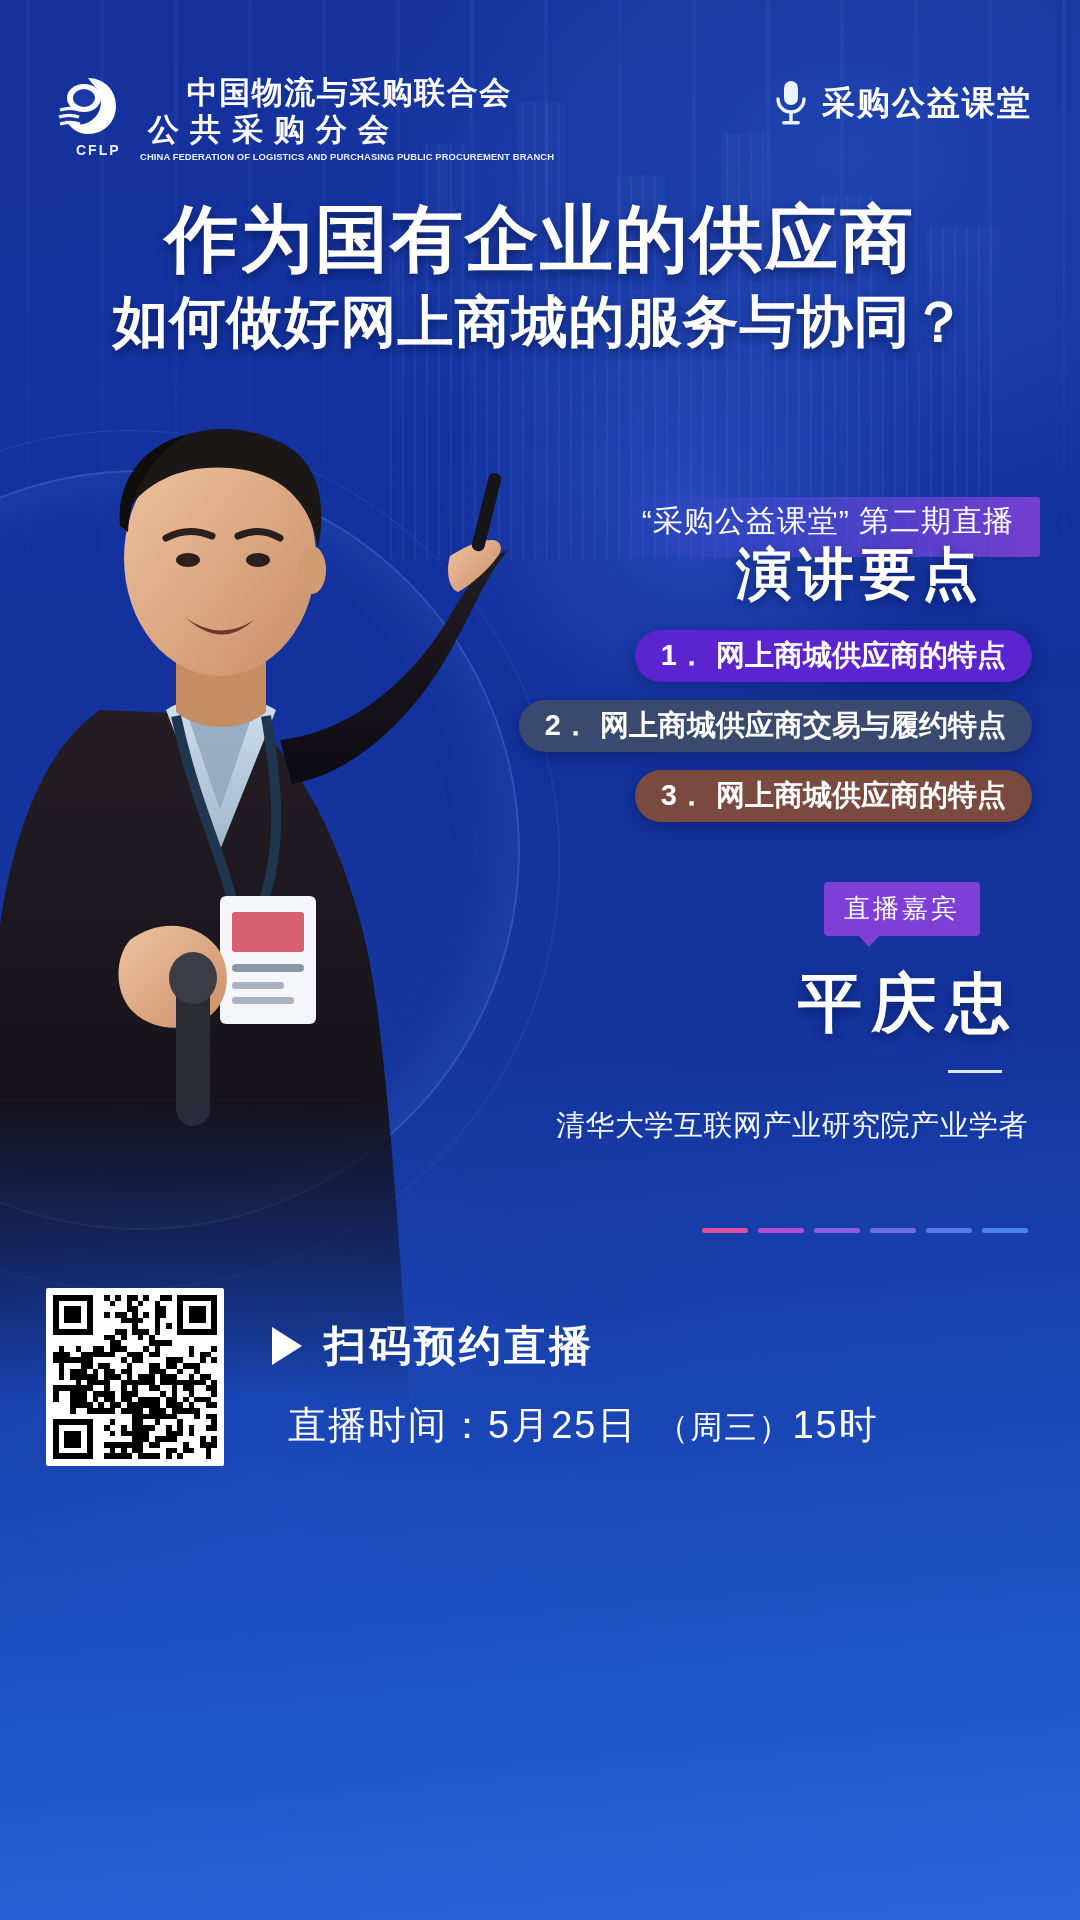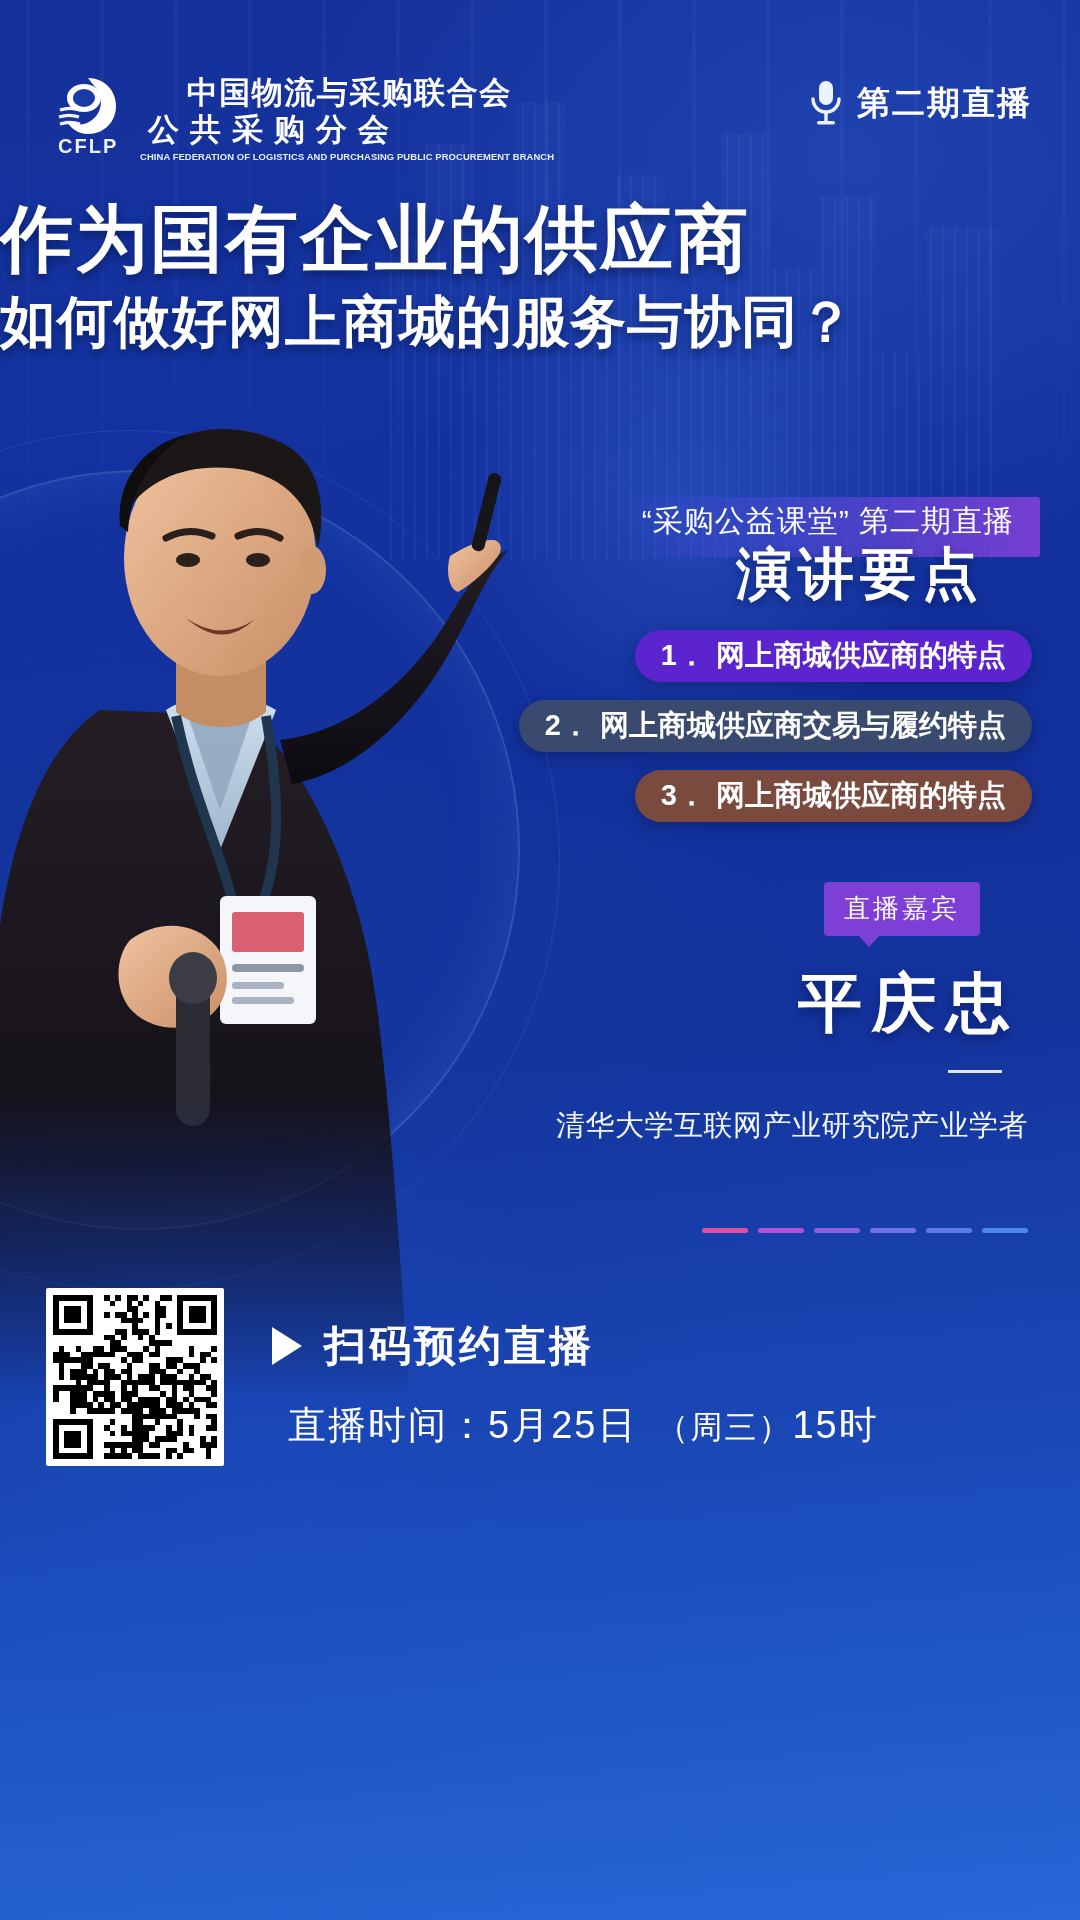--- a/index.html
+++ b/index.html
@@ -61,28 +61,28 @@
 
   
   .header { position:absolute; top:72px; left:0; width:100%; height:92px; }
   .logo-wrap { position:absolute; left:52px; top:0; display:flex; align-items:flex-start; gap:14px; }
   .logo-mark { width:74px; height:80px; position:relative; flex:none; }
   .logo-text { padding-top:4px; }
   .logo-l1 { font-size:31px; font-weight:700; color:#fff; letter-spacing:1.5px; line-height:1.12;text-align:center; }
   .logo-l2 { font-size:31px; font-weight:700; color:#fff; letter-spacing:11px; line-height:1.2;margin-left:8px; }
   .logo-en { font-size:9.5px; color:#e6eeff; letter-spacing:.1px; margin-top:3px; white-space:nowrap;
              transform:scaleX(.99); transform-origin:left center; font-weight:600; }
-  .cflp { position:absolute; left:6px; bottom:-6px; font-size:20px; font-weight:700; color:#eaf1ff; letter-spacing:2px; }
+  .cflp { position:absolute; left:24px; bottom:-6px; font-size:14px; font-weight:700; color:#eaf1ff; letter-spacing:2px; }
 
   .live-badge { position:absolute; right:48px; top:8px; display:flex; align-items:center; gap:14px; }
   .mic-icon { width:34px; height:46px; flex:none; }
   .live-badge-label { font-size:33px; font-weight:700; color:#fff; letter-spacing:2px; }
 
   
-  .title-block { position:absolute; top:198px; left:0; width:100%; }
+  .title-block { position:absolute; top:198px; left:0; width:100%; text-align:center; }
   .title-l1 {
     font-size:73px; font-weight:900; color:#fff; letter-spacing:2px; line-height:1.12;
     text-shadow:0 5px 10px rgba(3,14,60,.55);
   }
   .title-l2 {
     font-size:56px; font-weight:900; color:#fff; letter-spacing:1px; line-height:1.2; margin-top:8px;
     text-shadow:0 5px 10px rgba(3,14,60,.55);
   }
 
   
@@ -255,21 +255,21 @@
 
     <div class="live-badge">
       <span class="mic-icon">
         <svg viewBox="0 0 34 46" width="34" height="46">
           <rect x="10" y="1" width="14" height="24" rx="7" fill="#eaf3ff"></rect>
           <path d="M4 19 a13 13 0 0 0 26 0" stroke="#eaf3ff" stroke-width="3.4" fill="none" stroke-linecap="round"></path>
           <rect x="15.3" y="31" width="3.4" height="10" fill="#eaf3ff"></rect>
           <rect x="8" y="41" width="18" height="3.4" rx="1.7" fill="#eaf3ff"></rect>
         </svg>
       </span>
-      <span class="live-badge-label">第二期直播</span>
+      <span class="live-badge-label">采购公益课堂</span>
     </div>
   </div>
 
   <div class="title-block">
     <div class="title-l1">作为国有企业的供应商</div>
     <div class="title-l2">如何做好网上商城的服务与协同？</div>
   </div>
 
   <div class="session-badge">“采购公益课堂” 第二期直播</div>
 

